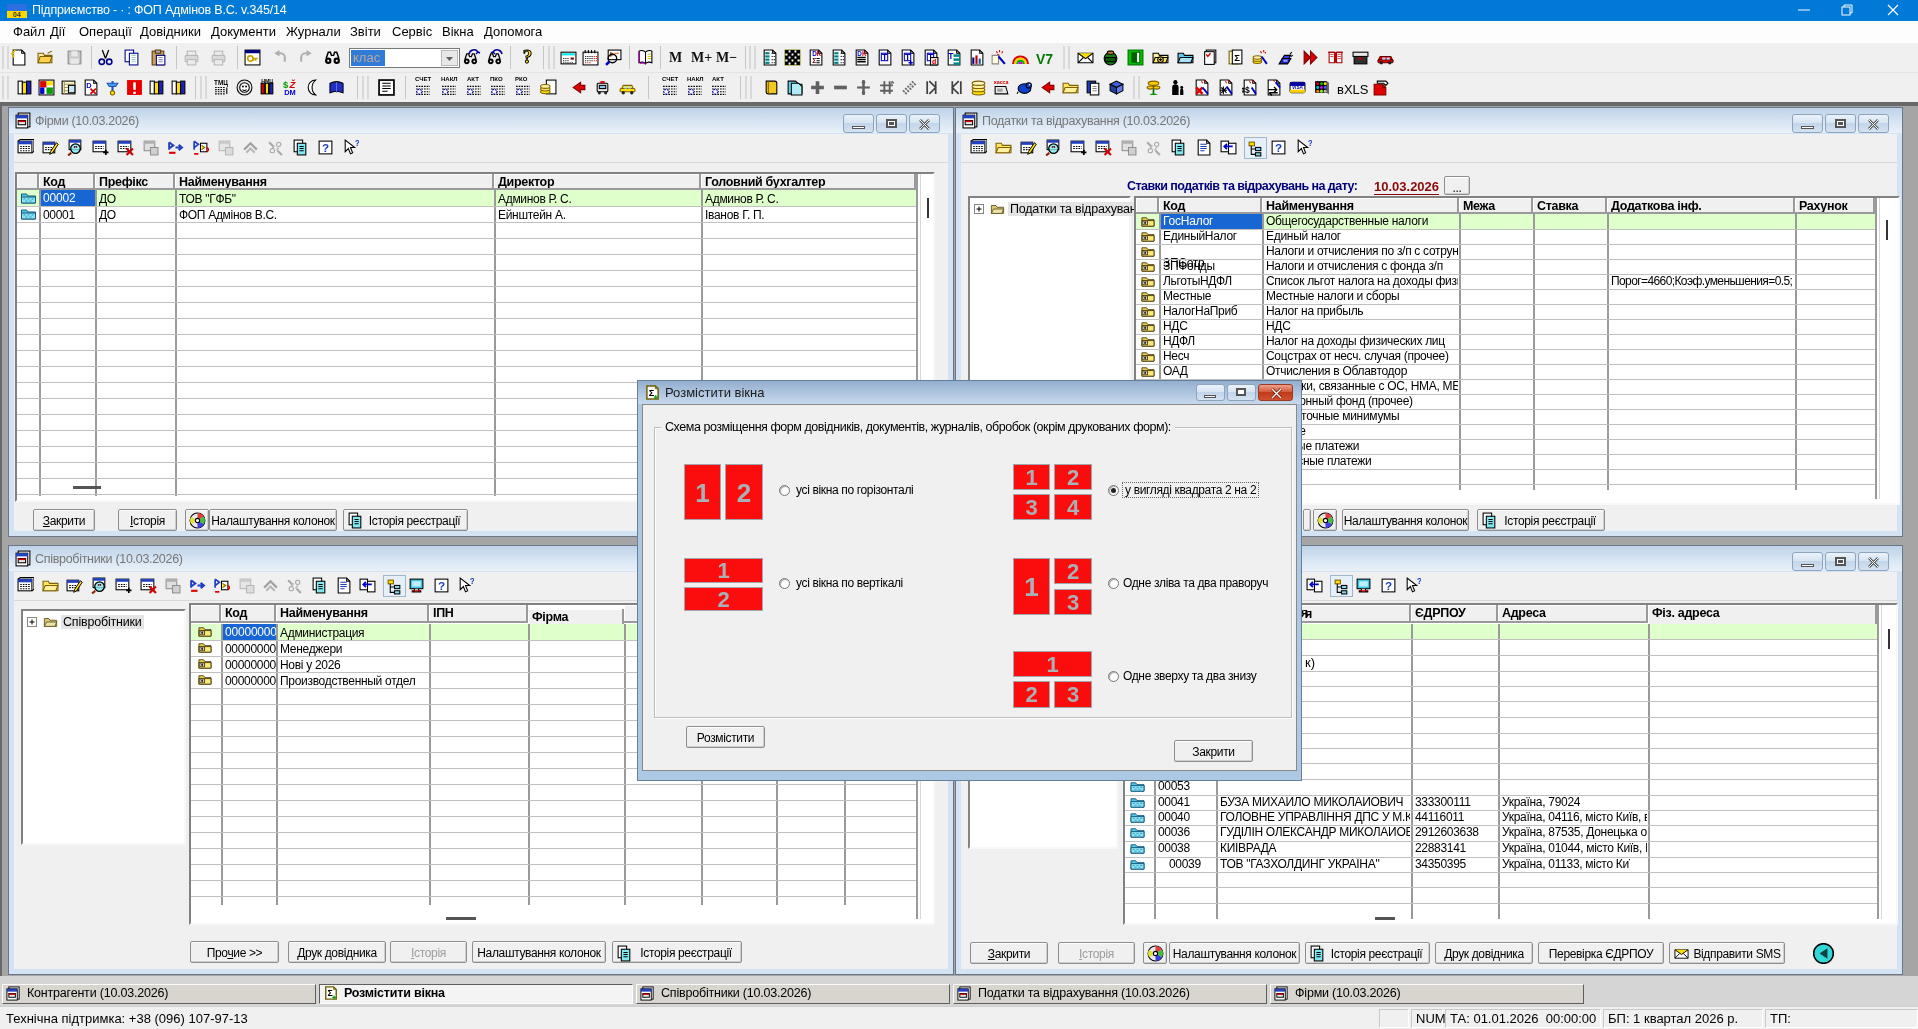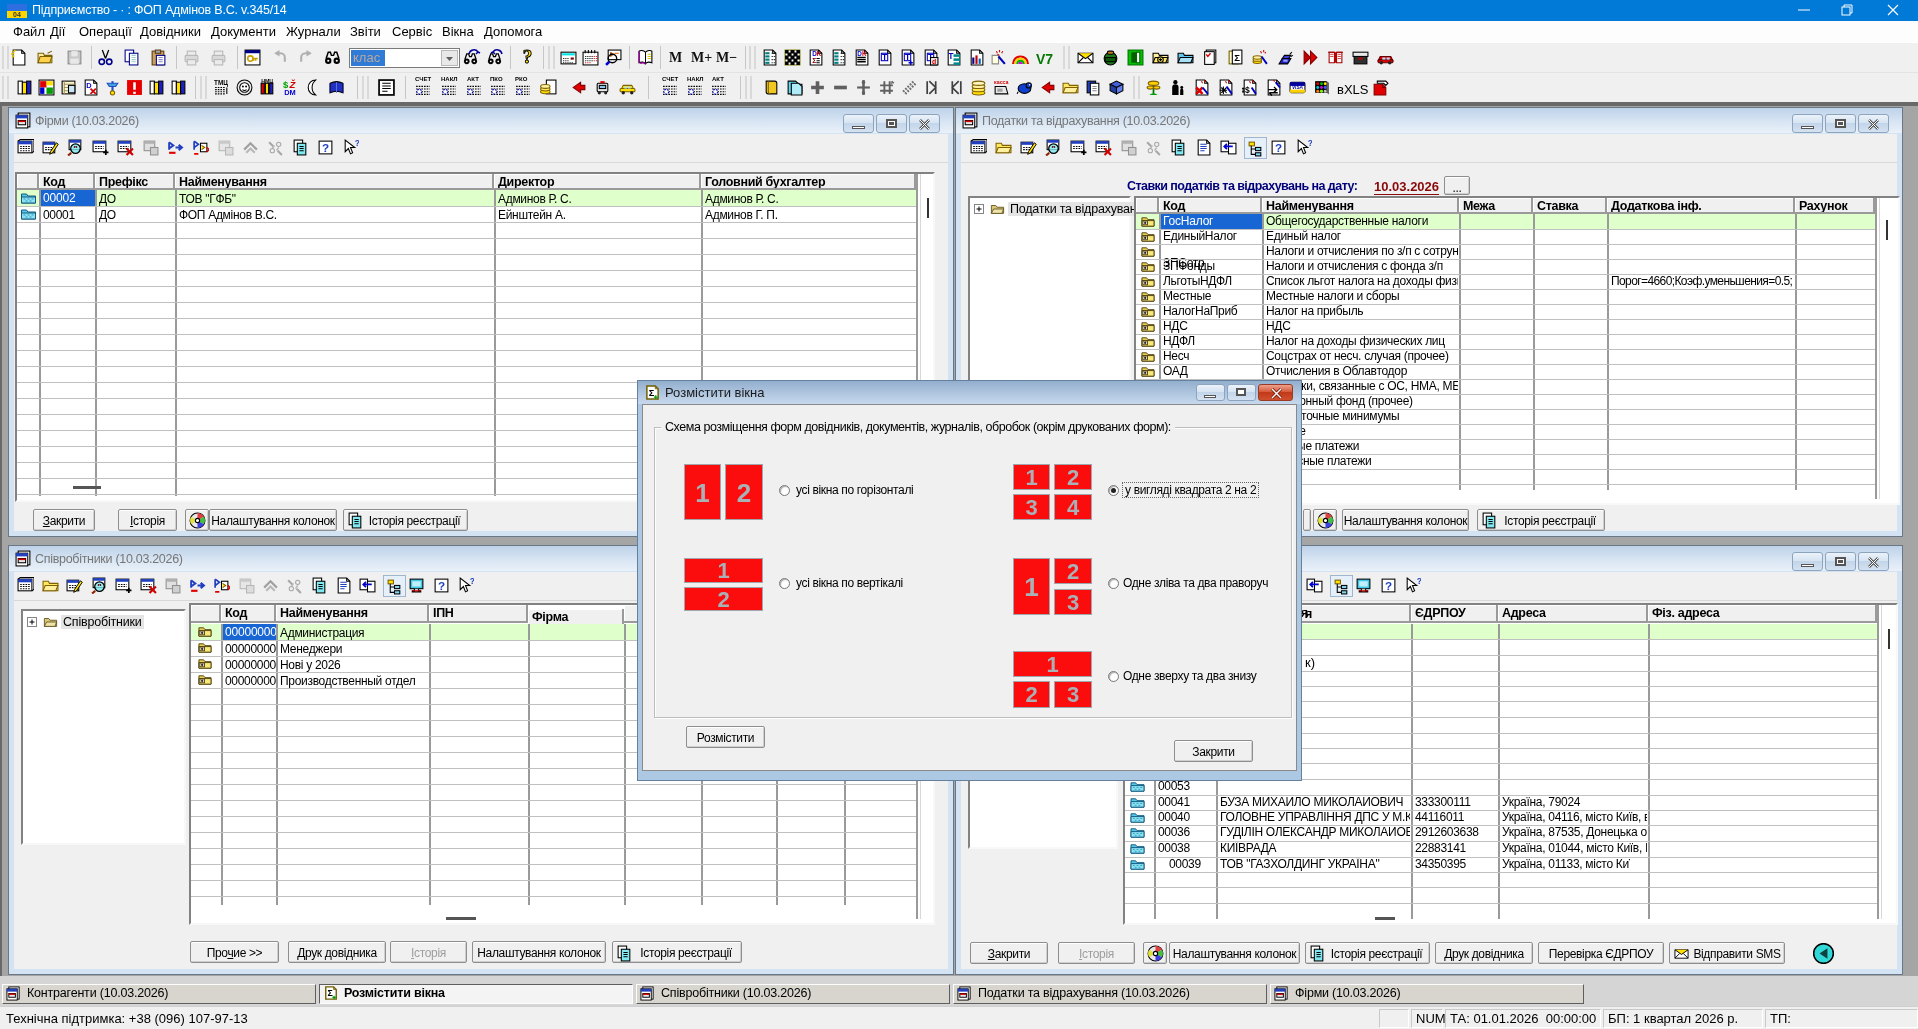--- a/index.html
+++ b/index.html
@@ -1097,21 +1097,21 @@
    <div class="selrow abs" style="left:0;top:16px;width:899px;height:16px"></div>
    <div class="abs selblue" style="left:22px;top:16px;width:56px;height:16px;padding:1px 0 0 4px">00002</div>
    <div class="cell" style="left:78px;top:16px;width:80px">ДО</div>
    <div class="cell" style="left:158px;top:16px;width:319px">ТОВ "ГФБ"</div>
    <div class="cell" style="left:477px;top:16px;width:207px">Админов Р. С.</div>
    <div class="cell" style="left:684px;top:16px;width:215px">Админов Р. С.</div>
    <div class="cell" style="left:22px;top:32px;width:56px">00001</div>
    <div class="cell" style="left:78px;top:32px;width:80px">ДО</div>
    <div class="cell" style="left:158px;top:32px;width:319px">ФОП Адмінов В.С.</div>
    <div class="cell" style="left:477px;top:32px;width:207px">Ейнштейн А.</div>
-   <div class="cell" style="left:684px;top:32px;width:215px">Админов Г. П.</div>
+   <div class="cell" style="left:684px;top:32px;width:215px">Іванов Г. П.</div>
    <svg class="abs" style="left:3px;top:17px" width="17" height="14">
           <use href="#s-cfold"></use>
         </svg>
    <svg class="abs" style="left:3px;top:33px" width="17" height="14">
           <use href="#s-cfold"></use>
         </svg>
 
    <div class="abs" style="left:22px;top:16px;width:2px;height:306px;background:#9A9A9A"></div>
         <div class="abs" style="left:78px;top:16px;width:2px;height:306px;background:#9A9A9A"></div>
         <div class="abs" style="left:158px;top:16px;width:2px;height:306px;background:#9A9A9A"></div>
@@ -1624,21 +1624,21 @@
         </svg>
    <div class="abs" style="left:38px;top:4px;background:#E4E4E4;padding:0 2px;white-space:nowrap;width:110px;overflow:hidden">Контрагенти</div>
   </div>
   <div class="panel" style="left:162px;top:31px;width:775px;height:322px">
    <div class="hdr" style="left:0;top:0;width:29px;height:18px"></div>
    <div class="hdr" style="left:29px;top:0;width:62px;height:18px">Код</div>
    <div class="hdr" style="left:91px;top:0;width:195px;height:18px">Найменування</div>
    <div class="abs" style="left:180px;top:2px;font-weight:bold;font-size:12.5px">я</div>
    <div class="hdr" style="left:286px;top:0;width:87px;height:18px">ЄДРПОУ</div>
    <div class="hdr" style="left:373px;top:0;width:150px;height:18px">Адреса</div>
-   <div class="hdr" style="left:523px;top:0;width:229px;height:18px">Фіз. адреса</div>
+   <div class="hdr" style="left:523px;top:0;width:229px;height:34px">Фіз. адреса</div>
    <div class="selrow abs" style="left:0;top:19px;width:752px;height:15px"></div>
         <div class="abs" style="left:180px;top:50.0px;width:30px;font-size:13px">к)</div>
         <div class="cell" style="left:29px;top:174px;width:62px;padding-top:0">00053</div>
         <div class="cell" style="left:91px;top:174px;width:194px;padding-top:0"></div>
         <div class="cell" style="left:286px;top:174px;width:86px;padding-top:0"></div>
         <div class="cell" style="left:373px;top:174px;width:149px;padding-top:0"></div>
         <svg class="abs" style="left:4px;top:175px" width="17" height="13">
           <use href="#s-cfold"></use>
         </svg>
         <div class="cell" style="left:29px;top:190px;width:62px;padding-top:0">00041</div>

